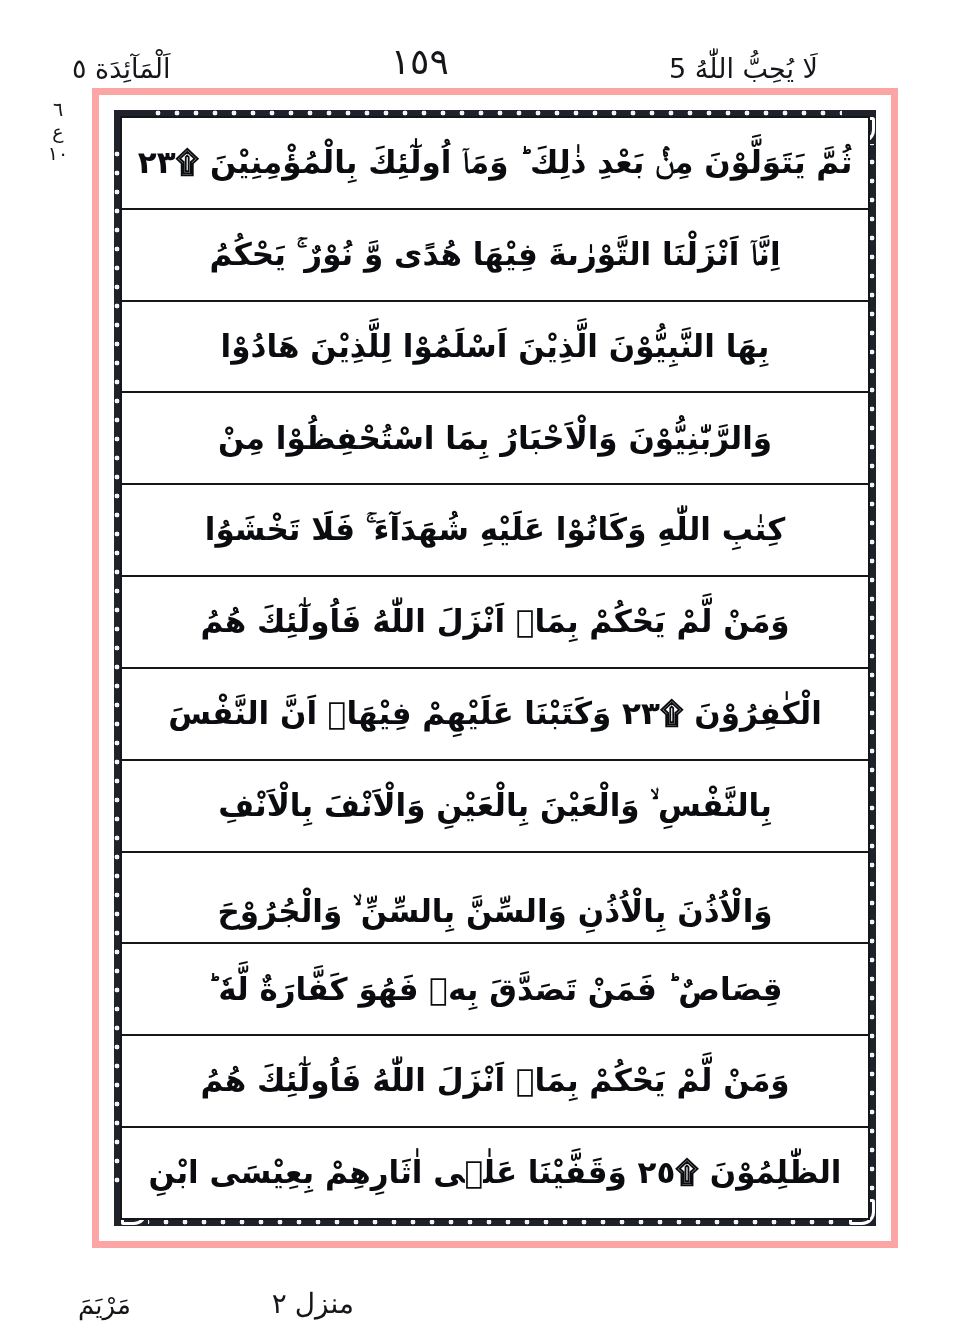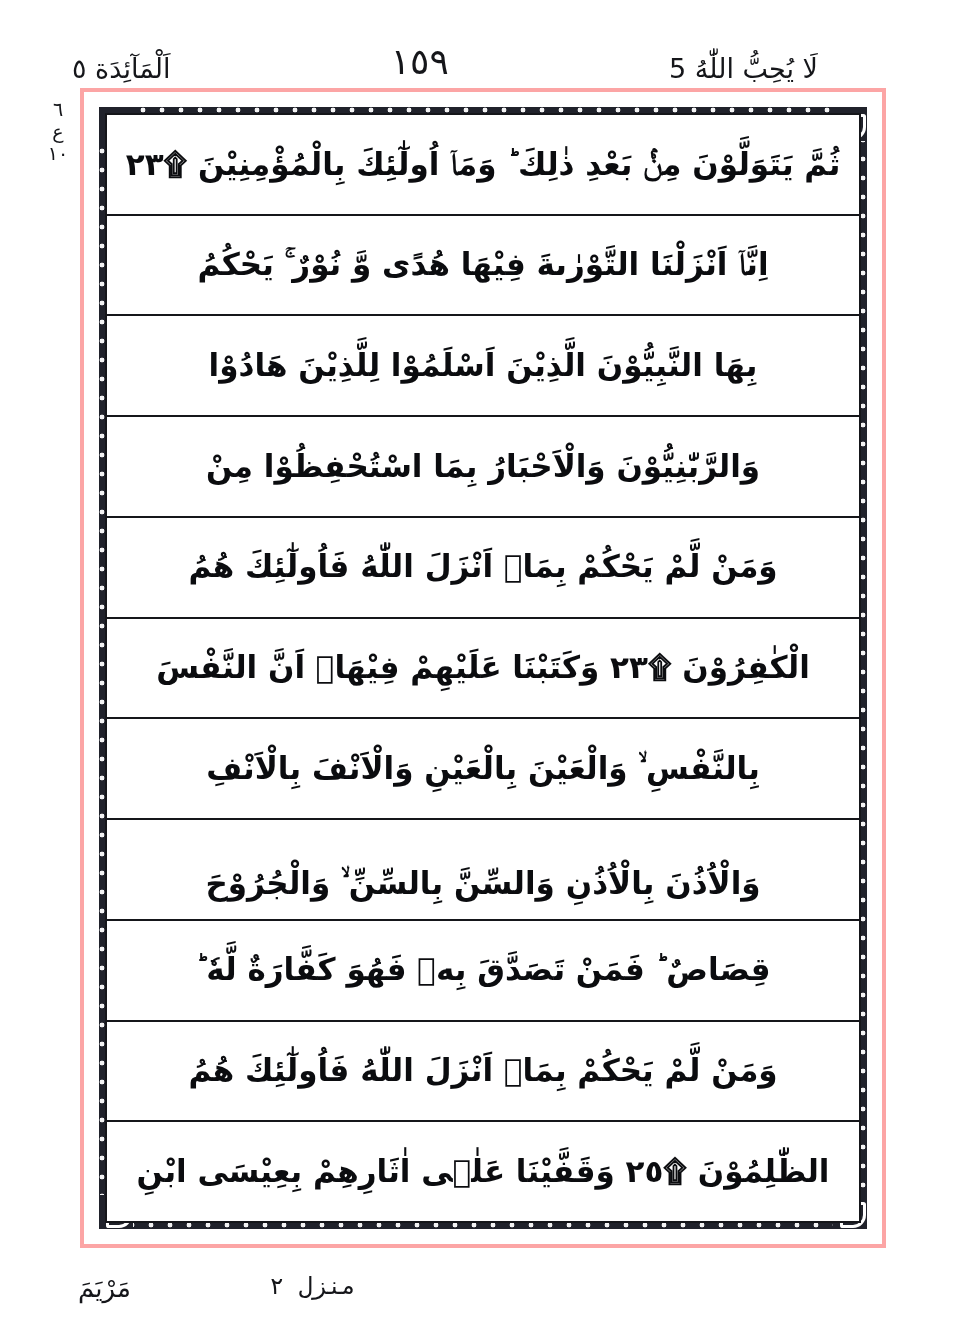--- a/index.html
+++ b/index.html
@@ -23,23 +23,23 @@
     white-space:nowrap;line-height:1;
   }
   .hdr-center{
     font-size:36px;color:#15161a;letter-spacing:1px;
     font-family:"DejaVu Sans",sans-serif;line-height:1;
     transform:translateY(-2px);
   }
 
   
   .frame-outer{
-    position:absolute;left:80px;top:88px;width:806px;height:1160px;
-    box-sizing:border-box;
-    border:4px solid #fca5a5;
+    position:absolute;left:92px;top:88px;width:806px;height:1160px;
+    box-sizing:border-box;
+    border:7px solid #fca5a5;
     background:#ffffff;
   }
   .frame-orn{
     position:absolute;left:0;top:0;right:0;bottom:0;
     box-sizing:border-box;
     border:15px solid transparent;
   }
   .orn-band{
     position:absolute;background:#20222b;
   }
@@ -113,30 +113,30 @@
     gap:3px;
   }
   .ruku-marker span{
     font-size:19px;color:#15161a;
     font-family:"DejaVu Sans",sans-serif;line-height:1;
   }
 
   
   .page-footer{
     position:absolute;left:0;top:1258px;width:793px;height:60px;
-    display:flex;align-items:center;justify-content:space-between;
+    display:flex;align-items:flex-end;justify-content:space-between;
     padding:0 78px;box-sizing:border-box;
   }
   .ftr-catchword{
     font-size:26px;color:#15161a;direction:rtl;
     font-family:"DejaVu Sans",sans-serif;line-height:1;
   }
   .ftr-manzil{
-    font-size:24px;color:#15161a;direction:rtl;
-    font-family:Liberation Mono, monospace;line-height:1;
+    font-size:28px;color:#15161a;direction:rtl;
+    font-family:Liberation Sans, sans-serif;line-height:1;
     transform:translateX(-50px);
   }
   .ftr-spacer{width:120px;}
 </style>
 </head>
 <body>
 
 <div class="page-header">
   <div class="hdr-side">اَلْمَآئِدَة ٥</div>
   <div class="hdr-center">١٥٩</div>
@@ -169,20 +169,23 @@
       <div class="ayah-line">
         <div class="ayah-text" style="transform: scaleX(1); transform-origin: center center;">اِنَّاۤ اَنْزَلْنَا التَّوْرٰىةَ فِيْهَا هُدًى وَّ نُوْرٌ ۚ يَحْكُمُ</div>
       </div>
       <div class="ayah-line">
         <div class="ayah-text" style="transform: scaleX(1); transform-origin: center center;">بِهَا النَّبِيُّوْنَ الَّذِيْنَ اَسْلَمُوْا لِلَّذِيْنَ هَادُوْا</div>
       </div>
       <div class="ayah-line">
         <div class="ayah-text" style="transform: scaleX(1); transform-origin: center center;">وَالرَّبّٰنِيُّوْنَ وَالْاَحْبَارُ بِمَا اسْتُحْفِظُوْا مِنْ</div>
       </div>
       <div class="ayah-line">
+        <div class="ayah-text" style="transform: scaleX(1); transform-origin: center center;">كِتٰبِ اللّٰهِ وَكَانُوْا عَلَيْهِ شُهَدَآءَ ۚ فَلَا تَخْشَوُا</div>
+      </div>
+      <div class="ayah-line">
         <div class="ayah-text" style="transform: scaleX(1); transform-origin: center center;">وَمَنْ لَّمْ يَحْكُمْ بِمَاۤ اَنْزَلَ اللّٰهُ فَاُولٰٓئِكَ هُمُ</div>
       </div>
       <div class="ayah-line">
         <div class="ayah-text" style="transform: scaleX(1); transform-origin: center center;">الْكٰفِرُوْنَ ۩٢٣ وَكَتَبْنَا عَلَيْهِمْ فِيْهَاۤ اَنَّ النَّفْسَ</div>
       </div>
       <div class="ayah-line">
         <div class="ayah-text" style="transform: scaleX(1); transform-origin: center center;">بِالنَّفْسِ ۙ وَالْعَيْنَ بِالْعَيْنِ وَالْاَنْفَ بِالْاَنْفِ</div>
       </div>
       <div class="ayah-line">
         <div class="ayah-text" style="transform: scaleX(1); transform-origin: center center; margin-top: 28px;">وَالْاُذُنَ بِالْاُذُنِ وَالسِّنَّ بِالسِّنِّ ۙ وَالْجُرُوْحَ</div>

